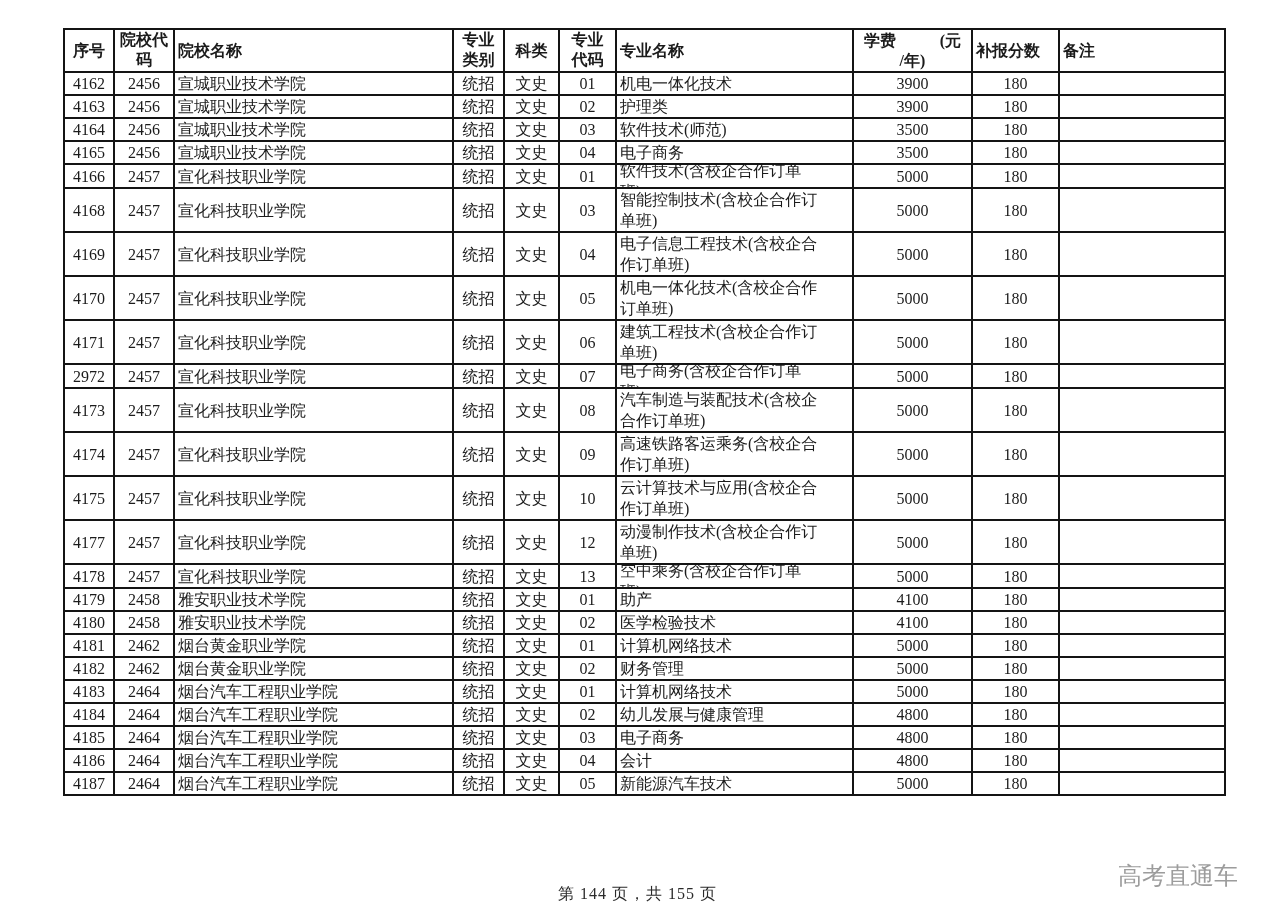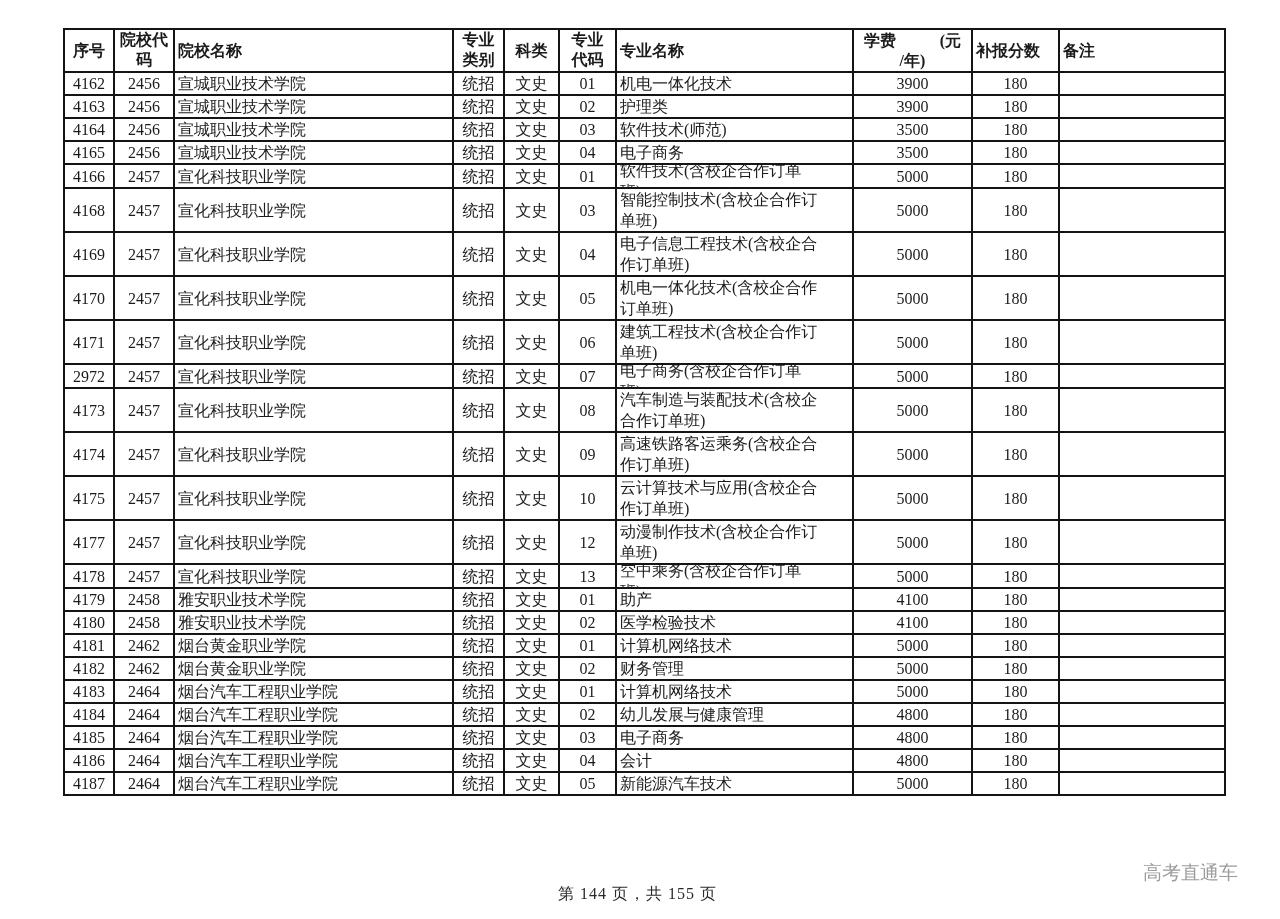--- a/index.html
+++ b/index.html
@@ -22,21 +22,21 @@
   .fee1{display:flex;justify-content:space-between;padding:0 7px;line-height:20px;}
   .fee2{text-align:center;line-height:20px;}
   .cellclip{overflow:hidden;}
   tr.clipped td.major .cellclip{height:22px;}
   tr.clipped td.major .txt{display:block;margin-top:-5px;max-width:196px;}
   .page-indicator{
     position:absolute;left:0;right:0;top:884px;text-align:center;
     font-size:16px;color:#2a2a2a;letter-spacing:1px;
   }
   .watermark{
-    position:absolute;top:860px;right:37px;font-size:19px;color:#9c9c9c;
+    position:absolute;top:860px;right:37px;font-size:24px;color:#9c9c9c;
   }
 </style>
 </head>
 <body>
 
 <div class="page">
 
   <div class="table-wrap">
     <table>
       <colgroup>

